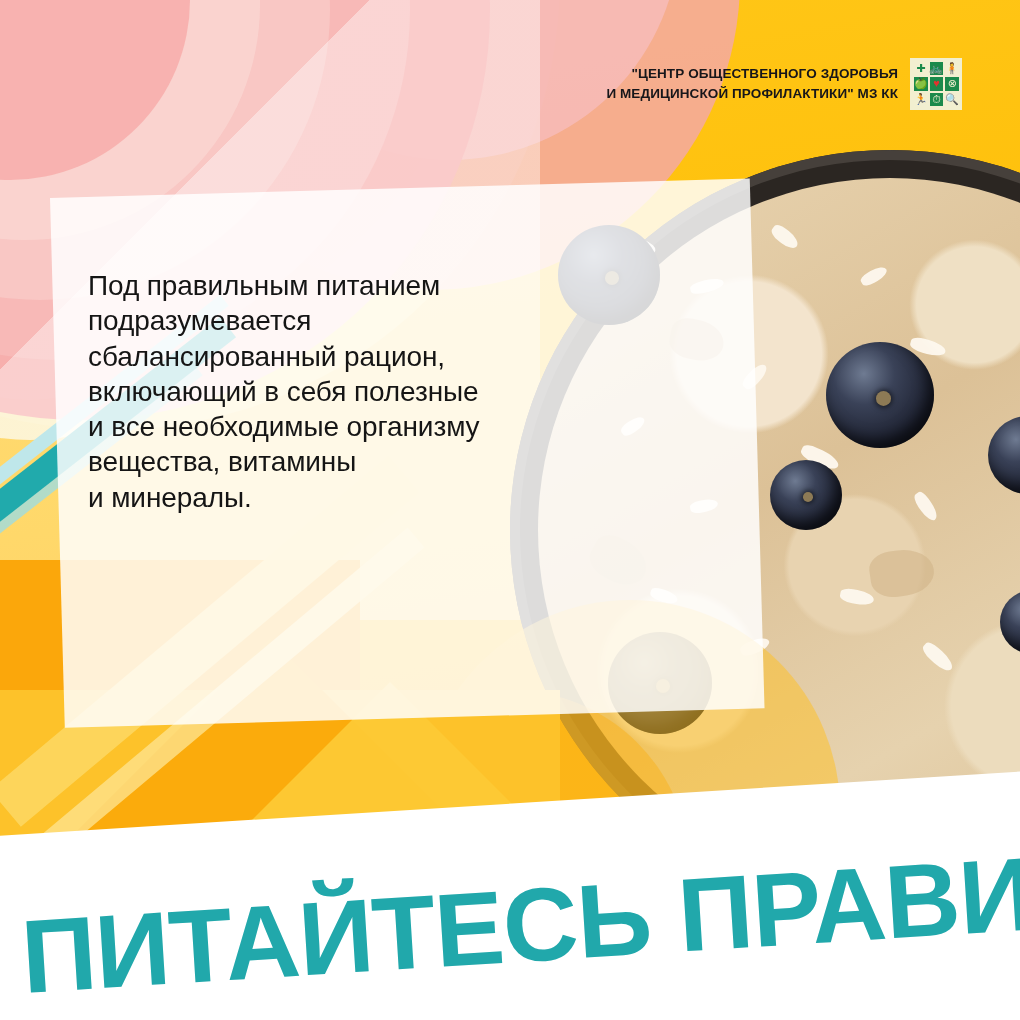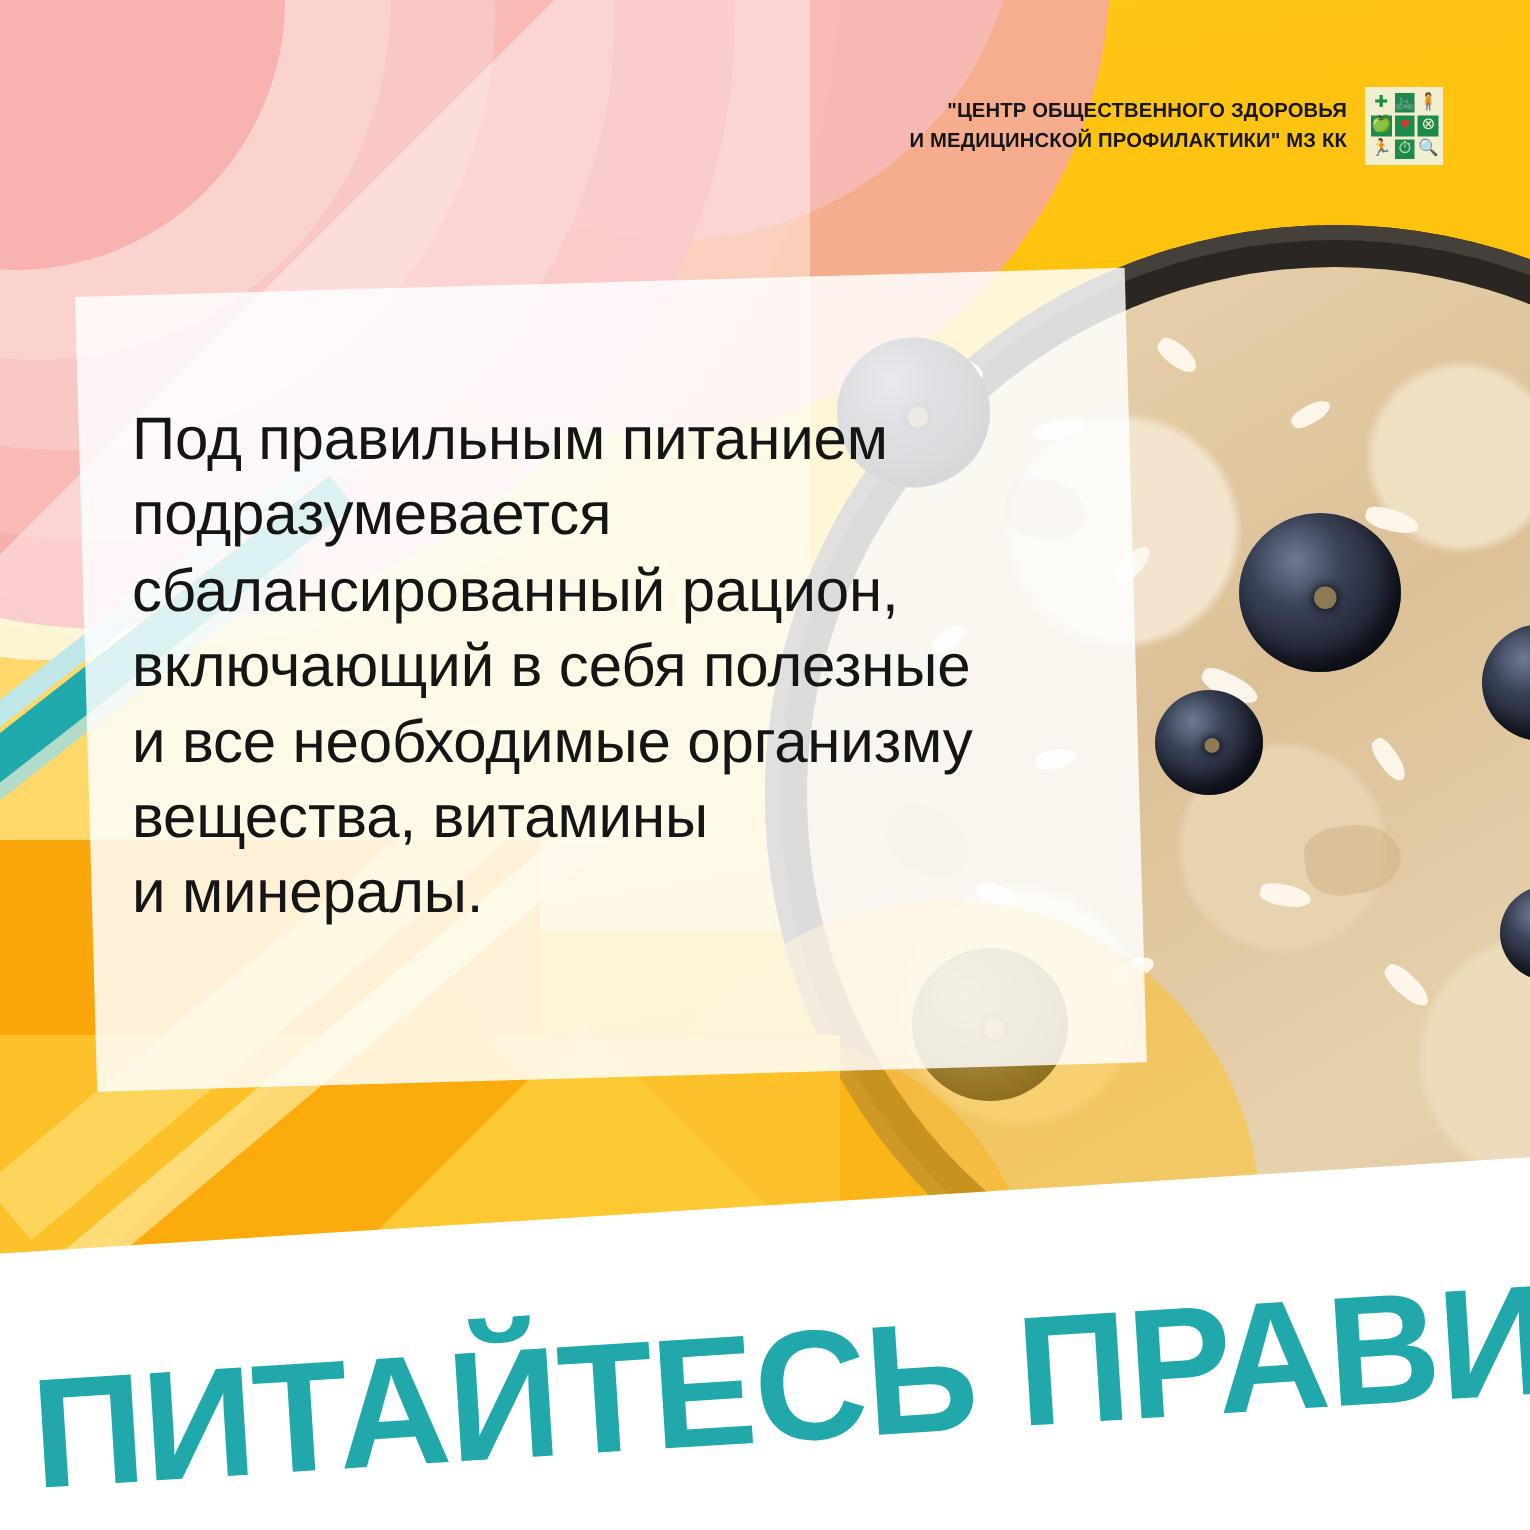--- a/index.html
+++ b/index.html
@@ -134,21 +134,21 @@
   
   .card{
     position:absolute;left:50px;top:198px;width:700px;height:530px;
     background:rgba(255,255,255,.84);
     transform:rotate(-1.6deg);
     transform-origin:0 0;
   }
   .card-text{
     position:absolute;left:88px;top:268px;width:670px;
     color:#151515;
-    font-size:40px;line-height:1.26;
+    font-size:28px;line-height:1.26;
     font-weight:400;
     letter-spacing:-.1px;
     white-space:pre-line;
   }
 
   
   .brand{
     position:absolute;right:58px;top:58px;
     display:flex;align-items:center;gap:12px;
   }

